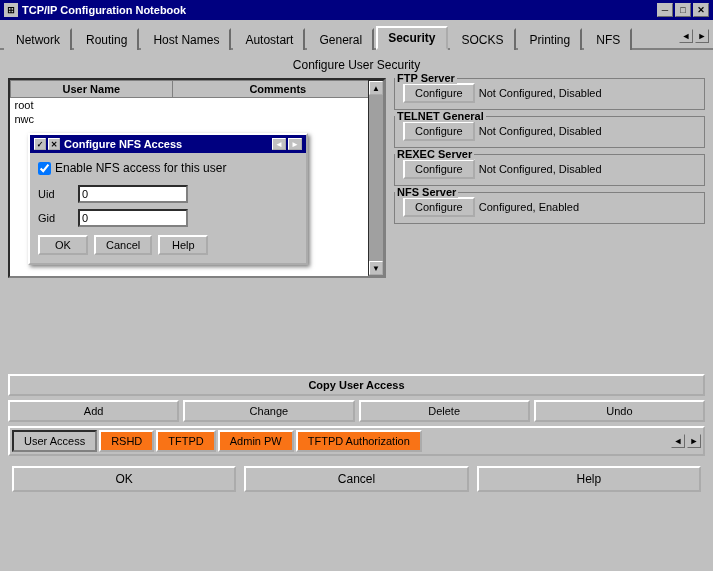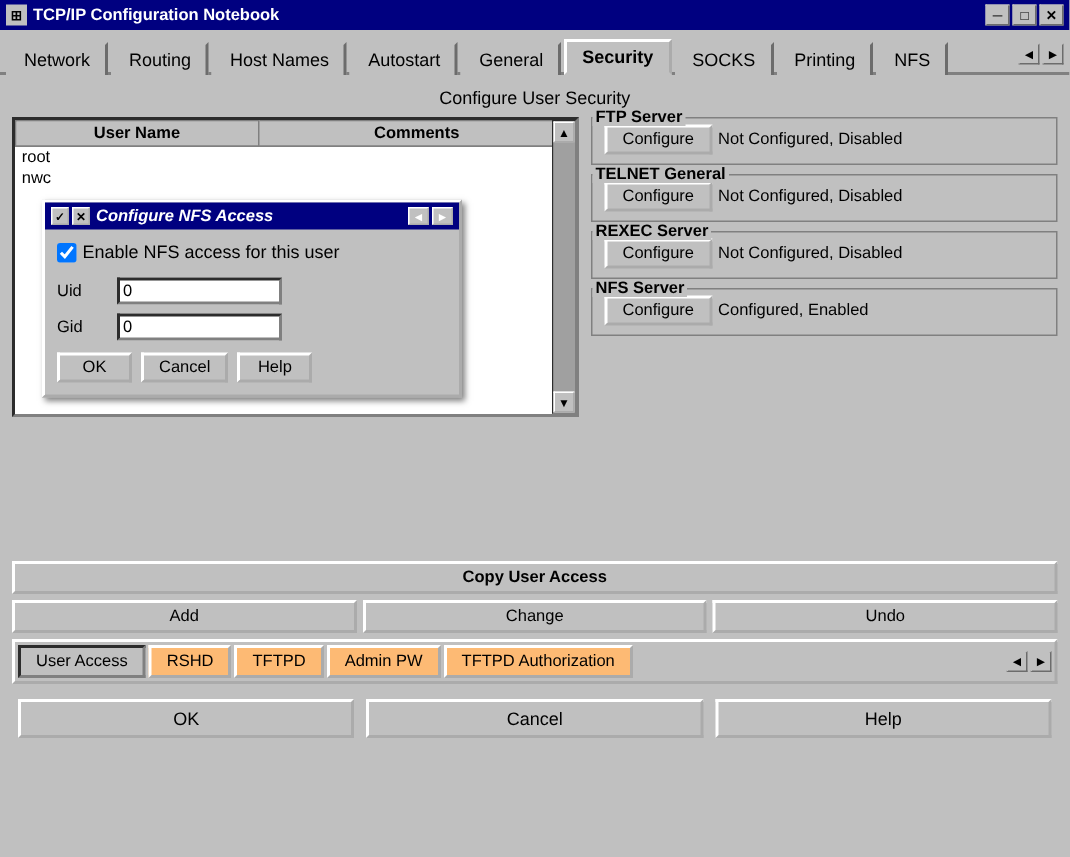--- a/index.html
+++ b/index.html
@@ -341,21 +341,21 @@
     .bottom-tabs {
       display: flex;
       align-items: center;
       background: #c0c0c0;
       border: 2px outset #fff;
       padding: 2px;
       gap: 2px;
     }
     .bottom-tab {
       padding: 3px 10px;
-      background: #fdba74;
+      background: #f97316;
       border: 2px outset #fff;
       font-size: 11px;
       cursor: pointer;
     }
     .bottom-tab.active {
       border: 2px inset #808080;
       background: #c0c0c0;
     }
     .bottom-tab-scroll {
       margin-left: auto;
@@ -441,21 +441,21 @@
           <div class="scroll-btn">▼</div>
         </div>
       </div>
 
       <div class="nfs-dialog">
         <div class="nfs-title-bar">
           <div class="nfs-title-icons">
             <div class="nfs-title-icon-small">✓</div>
             <div class="nfs-title-icon-small">✕</div>
           </div>
-          <span style="margin-left:4px;font-style:italic;">Configure NFS Access</span>
+          <span style="margin-left:4px;">Configure NFS Access</span>
           <div class="nfs-title-buttons">
             <div class="nfs-btn-small">◄</div>
             <div class="nfs-btn-small">►</div>
           </div>
         </div>
         <div class="nfs-content">
           <div class="checkbox-row">
             <input type="checkbox" checked="" style="">
             <label>Enable NFS access for this user</label>
           </div>
@@ -511,20 +511,21 @@
       </div>
     </div>
   </div>
 
   <div class="bottom-section">
     <button class="copy-user-btn">Copy User Access</button>
 
     <div class="action-buttons">
       <button class="action-btn">Add</button>
       <button class="action-btn">Change</button>
+      <button class="action-btn">Delete</button>
       <button class="action-btn">Undo</button>
     </div>
 
     
     <div class="bottom-tabs">
       <div class="bottom-tab active">User Access</div>
       <div class="bottom-tab">RSHD</div>
       <div class="bottom-tab">TFTPD</div>
       <div class="bottom-tab">Admin PW</div>
       <div class="bottom-tab">TFTPD Authorization</div>

